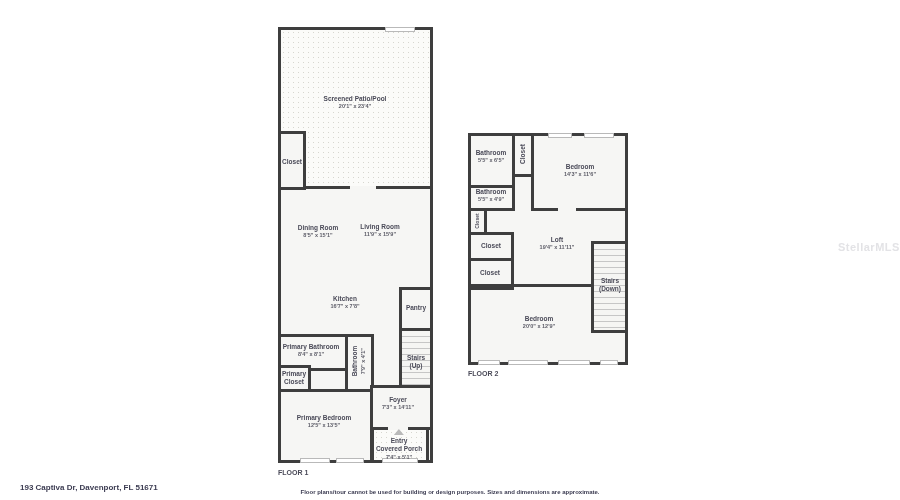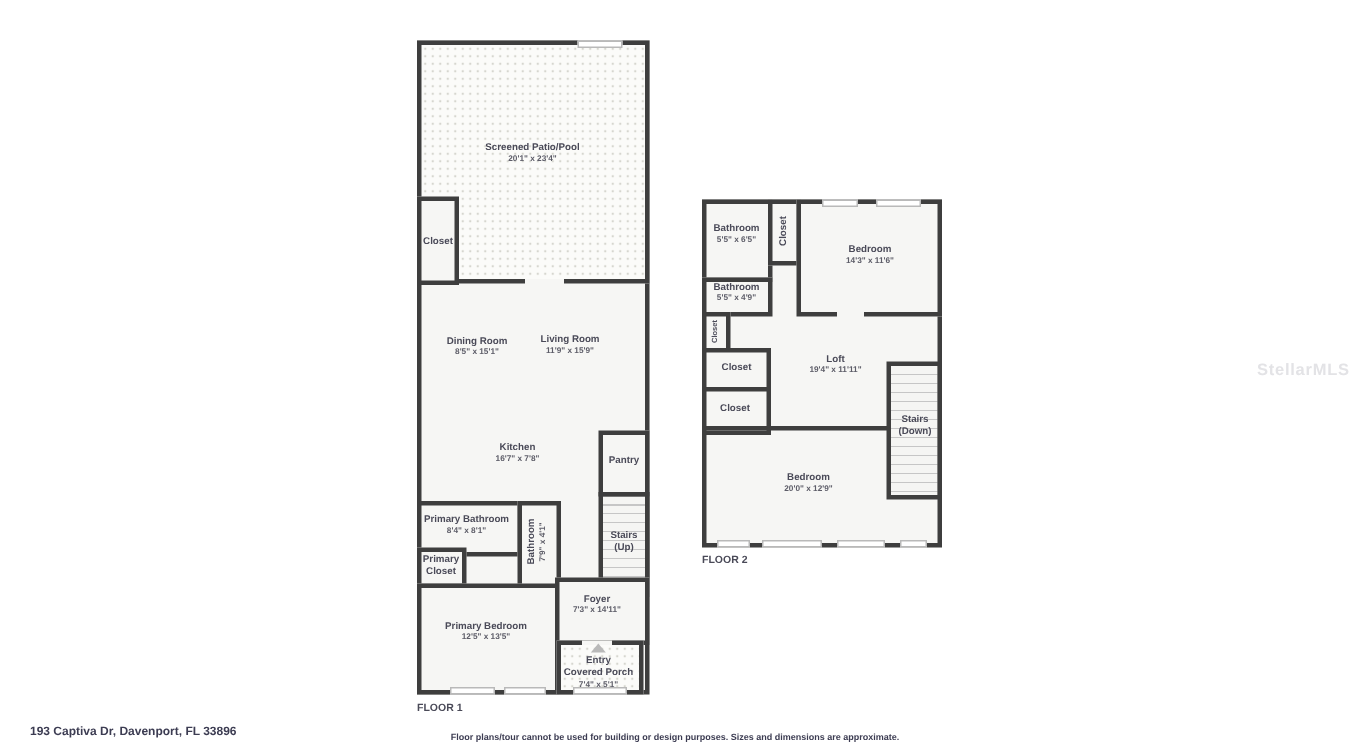--- a/index.html
+++ b/index.html
@@ -157,16 +157,16 @@
     <div>Stairs</div>
     <div>(Down)</div>
   </div>
   <div class="room-label" style="left:539px;top:323px;">
     <div>Bedroom</div>
     <div class="dims">20'0" x 12'9"</div>
   </div>
   <div class="floor-tag" style="left:468px;top:370px;">FLOOR 2</div>
 
   <div class="watermark">StellarMLS</div>
-  <div class="footer-address">193 Captiva Dr, Davenport, FL 33896</div>
+  <div class="footer-address">193 Captiva Dr, Davenport, FL 51671</div>
   <div class="footer-disclaimer">Floor plans/tour cannot be used for building or design purposes. Sizes and dimensions are approximate.</div>
 
 </div>
 
 </body></html>

